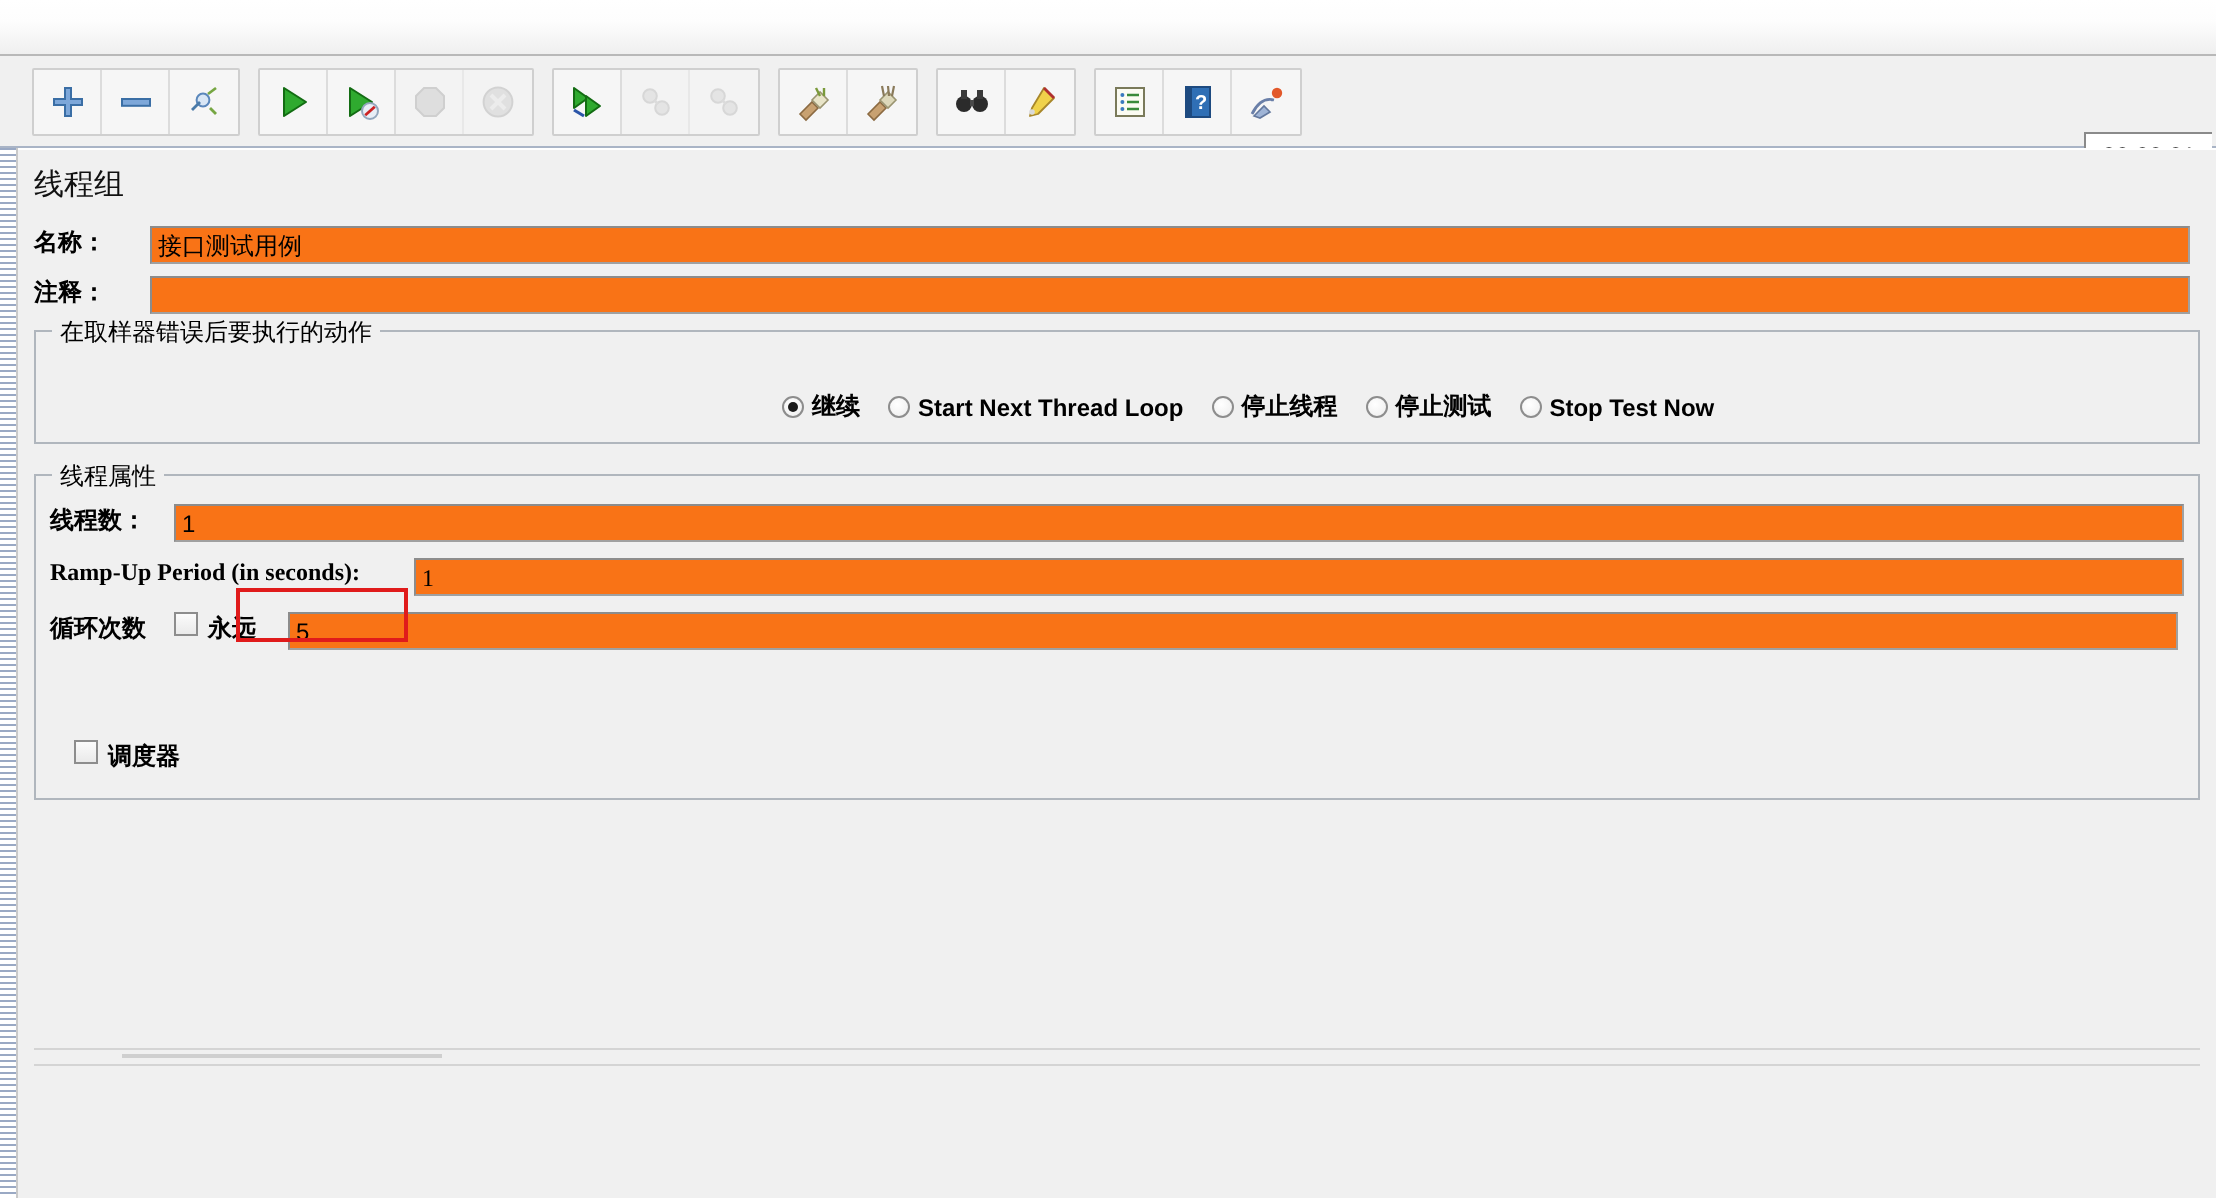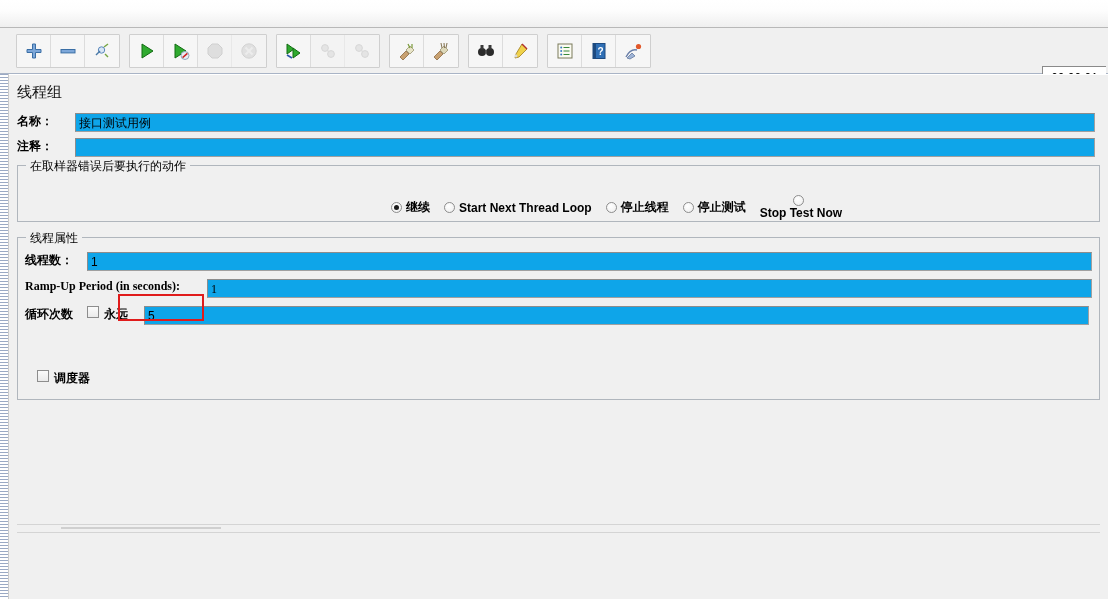--- a/index.html
+++ b/index.html
@@ -118,21 +118,21 @@
     display: flex;
     align-items: flex-start;
   }
   .lbl {
     font-weight: bold;
     font-size: 12px;
     color: #000;
     white-space: nowrap;
   }
   .field {
-    background: #0ea5e9;
+    background: #f97316;
     border: 1px solid #a0a0a0;
     border-top-color: #8c8c8c;
     border-left-color: #8c8c8c;
     height: 19px;
     line-height: 19px;
     padding: 0 3px;
     font-size: 12px;
     box-sizing: border-box;
     color: #000;
     overflow: hidden;
@@ -169,21 +169,21 @@
     display: flex;
     align-items: center;
     gap: 0px;
   }
   .radio-item {
     display: flex;
     align-items: center;
     margin-right: 14px;
     white-space: nowrap;
   }
-  .radio-item:last-child { margin-right: 0; flex-direction: column; }
+  .radio-item:last-child { margin-right: 0; }
   .radio {
     width: 11px; height: 11px;
     border-radius: 50%;
     border: 1px solid #8d8d8d;
     background: radial-gradient(circle at 40% 35%, #ffffff 0%, #f2f2f2 70%, #e2e2e2 100%);
     margin-right: 4px;
     position: relative;
     box-sizing: border-box;
     flex: none;
   }

